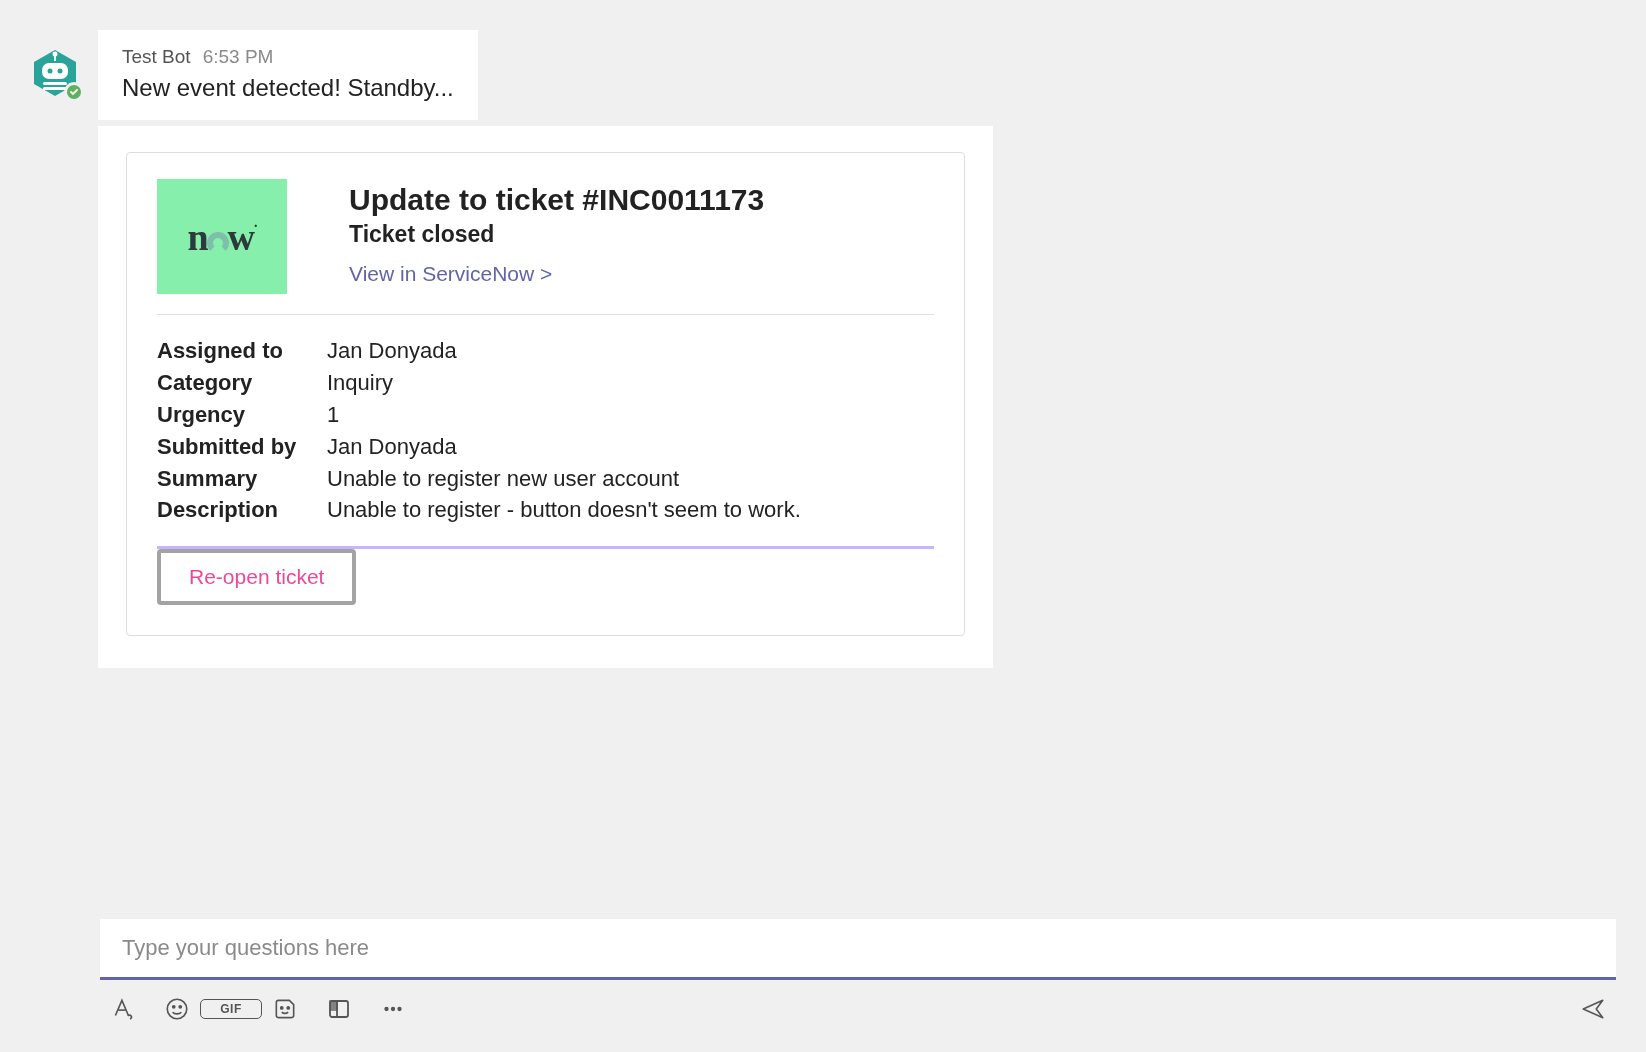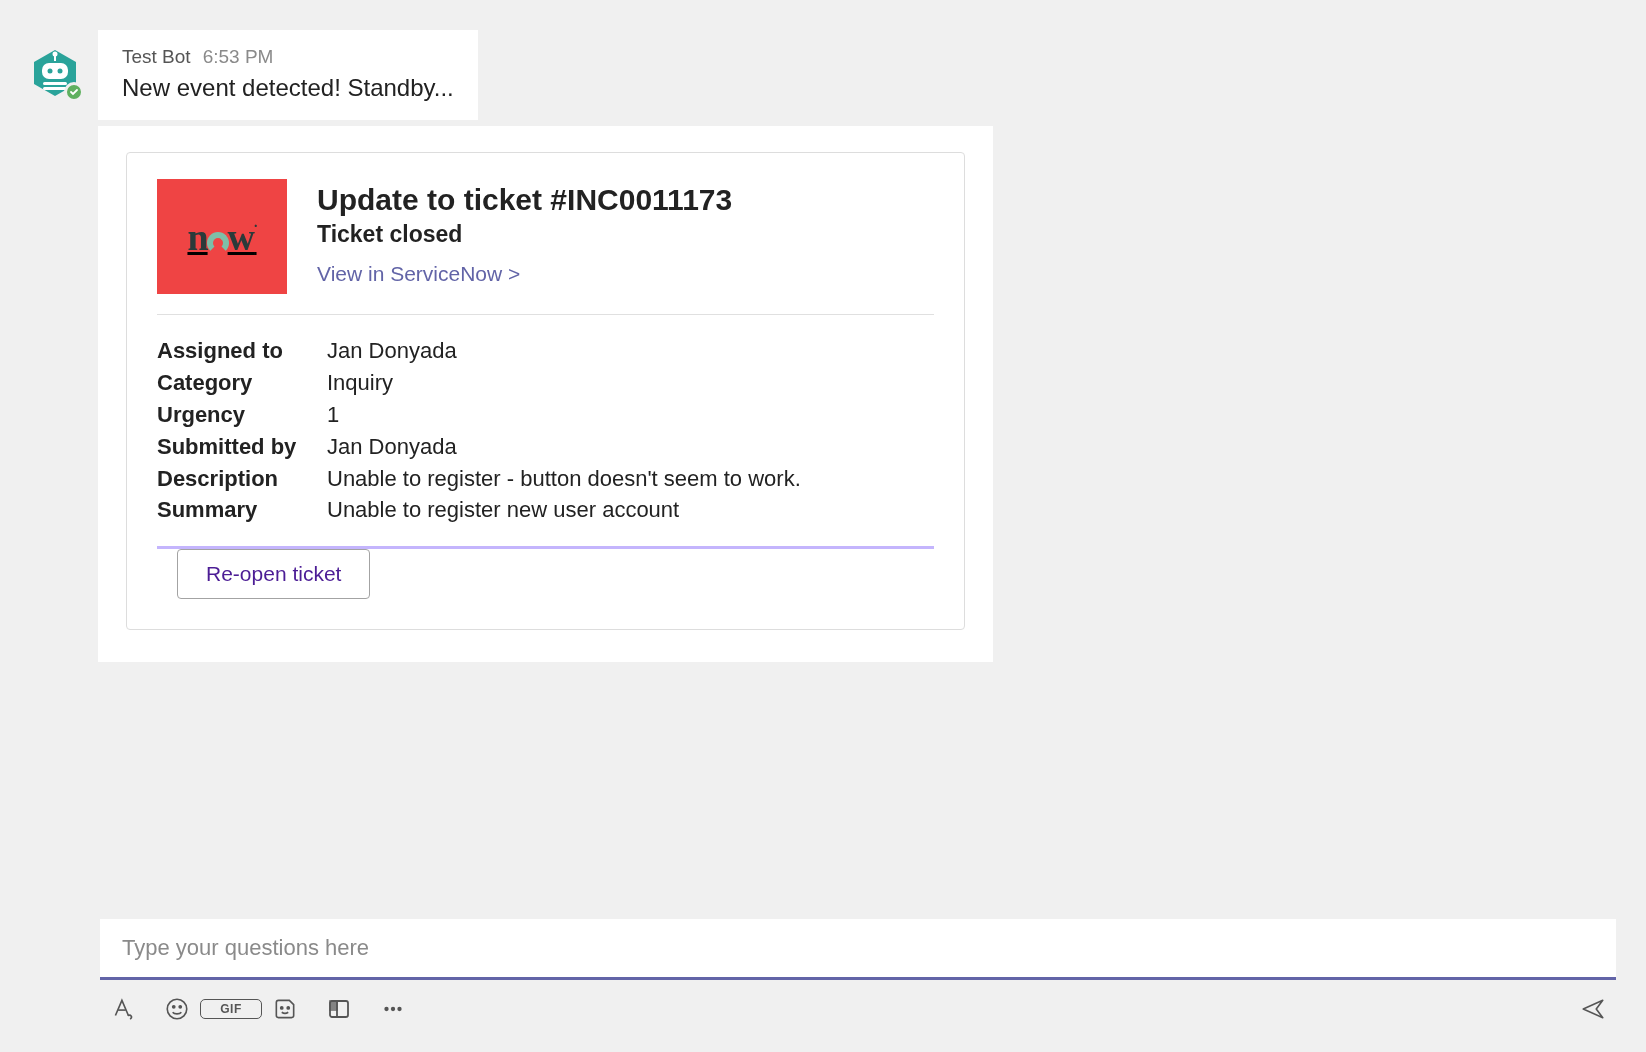--- a/index.html
+++ b/index.html
@@ -71,25 +71,24 @@
     }
     .card-top {
       display: flex;
       gap: 30px;
       padding-bottom: 20px;
       border-bottom: 1px solid #e0e0e0;
     }
     .logo-block {
       width: 130px;
       height: 115px;
-      background: #ef4444;
+      background: #86efac;
       display: flex;
       align-items: center;
       justify-content: center;
-      text-decoration: underline;
     }
     .now-logo {
       font-family: Georgia, serif;
       font-size: 38px;
       font-weight: 600;
       color: #2b3a3a;
       letter-spacing: -1px;
     }
     .now-logo .o {
       display: inline-block;
@@ -97,21 +96,21 @@
       height: 22px;
       border: 6px solid #7dbfa8;
       border-radius: 50%;
       vertical-align: -2px;
       border-bottom-color: transparent;
       transform: rotate(0deg);
       margin: 0 -1px;
       position: relative;
       top: 2px;
     }
-    .card-head-text { flex: 1; padding-top: 4px; }
+    .card-head-text { flex: 1; padding-top: 4px; margin-left: 32px; }
     .card-title { font-size: 30px; font-weight: 700; color: #222; margin-bottom: 4px; }
     .card-subtitle { font-size: 23px; font-weight: 700; color: #222; margin-bottom: 14px; }
     .card-link { color: #6264a7; font-size: 21px; text-decoration: none; cursor: pointer; }
 
     .facts {
       padding: 20px 0;
       border-bottom: 3px solid #c4b5fd;
     }
     .fact-row {
       display: flex;
@@ -124,29 +123,28 @@
       color: #222;
     }
     .fact-value { color: #222; }
 
     .prompt-text {
       font-size: 22px;
       color: #222;
       padding: 22px 0 20px 0;
     }
     .action-btn {
-      border: 1px solid #a3a3a3;
+      border: 4px solid #a3a3a3;
       background: #fff;
-      color: #4c1d95;
+      color: #ec4899;
       font-size: 21px;
       padding: 12px 28px;
       border-radius: 4px;
       cursor: pointer;
       font-family: inherit;
-      margin-left: 20px;
     }
 
     .composer-area {
       position: absolute;
       left: 100px;
       right: 30px;
       bottom: 30px;
     }
     .compose-box {
       background: #fff;
@@ -244,26 +242,26 @@
           </div>
           <div class="fact-row">
             <div class="fact-label">Urgency</div>
             <div class="fact-value">1</div>
           </div>
           <div class="fact-row">
             <div class="fact-label">Submitted by</div>
             <div class="fact-value">Jan Donyada</div>
           </div>
           <div class="fact-row">
+            <div class="fact-label">Summary</div>
+            <div class="fact-value">Unable to register new user account</div>
+          </div>
+          <div class="fact-row">
             <div class="fact-label">Description</div>
             <div class="fact-value">Unable to register - button doesn't seem to work.</div>
-          </div>
-          <div class="fact-row">
-            <div class="fact-label">Summary</div>
-            <div class="fact-value">Unable to register new user account</div>
           </div>
         </div>
 
         <button class="action-btn">Re-open ticket</button>
       </div>
     </div>
   </div>
 </div>
 
 <div class="composer-area">

